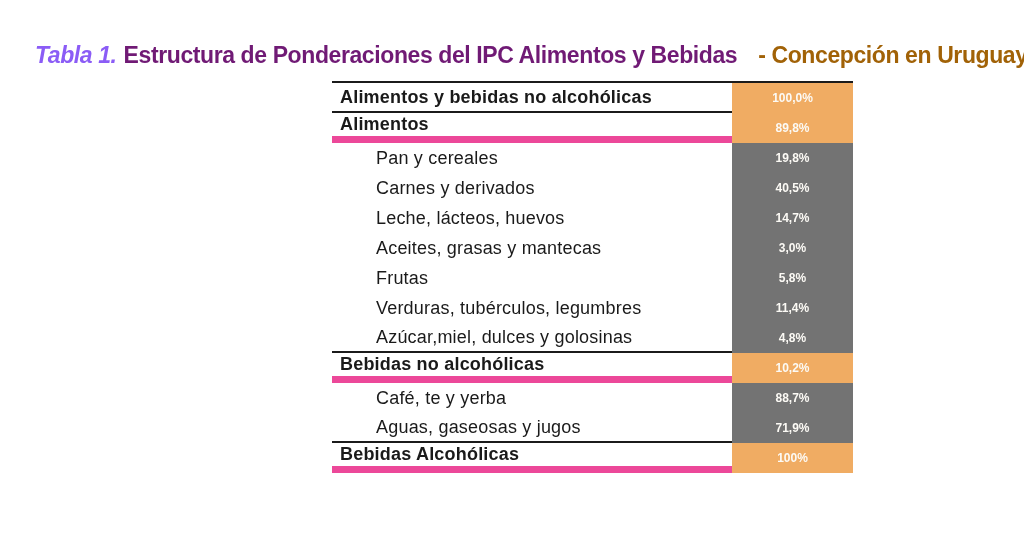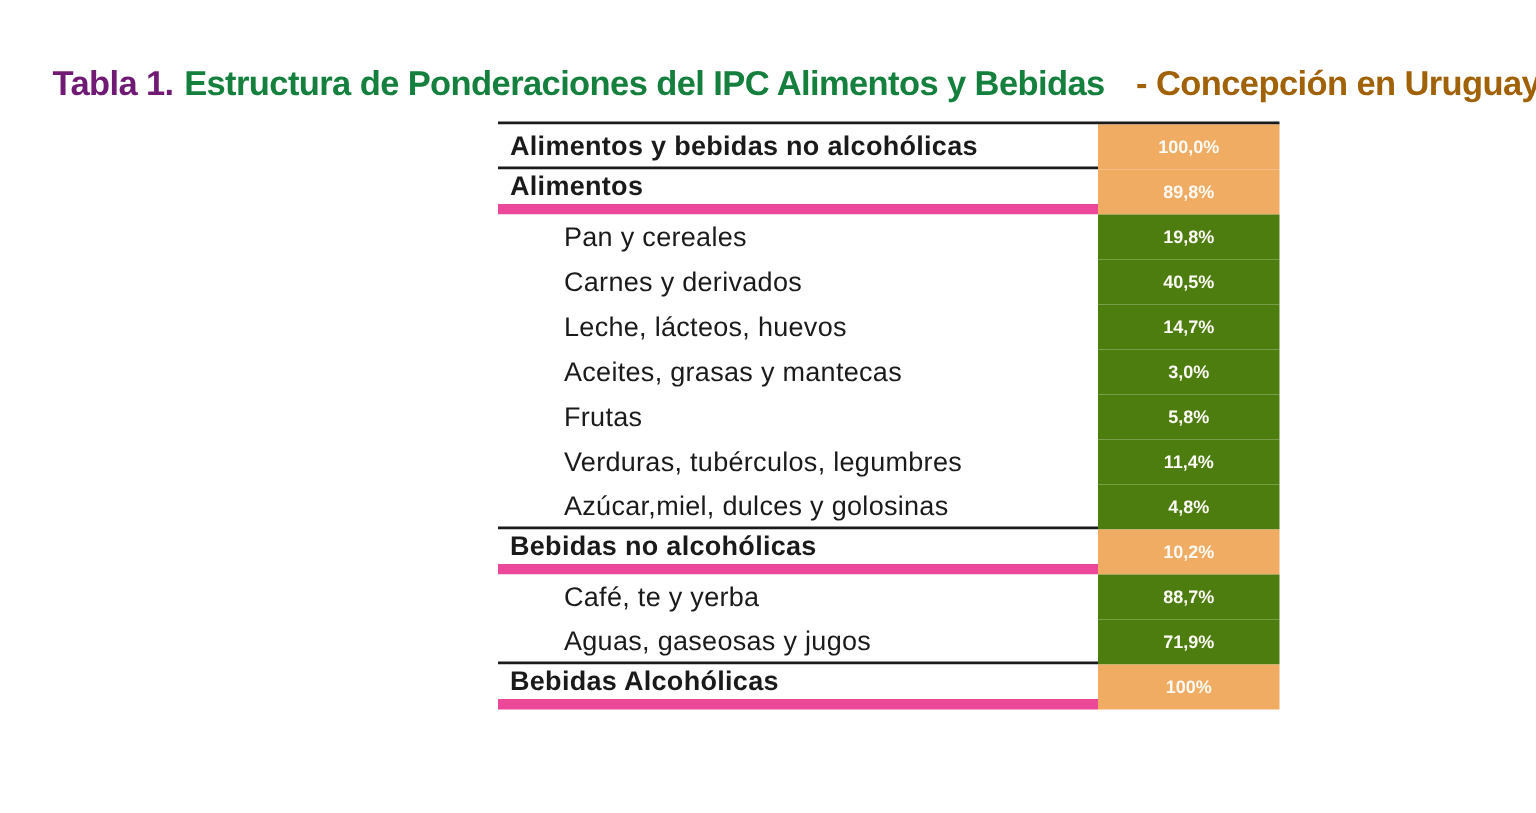--- a/index.html
+++ b/index.html
@@ -15,22 +15,22 @@
   
   .title {
     position: absolute;
     left: 35px;
     top: 42px;
     font-size: 23px;
     font-weight: 700;
     letter-spacing: -0.4px;
     white-space: nowrap;
   }
-  .title .tag  { color: #701a75; }
-  .title .main { color: #15803d; margin-left: 7px; margin-top: 48px; }
+  .title .tag  { color: #8b5cf6; font-style: italic; }
+  .title .main { color: #701a75; margin-left: 7px; margin-top: 48px; }
   .title .sub  { color: #a16207; font-weight: 700; margin-left: 21px; }
 
   
   .table {
     position: absolute;
     left: 332px;
     top: 81px;
     width: 521px;
     border-top: 2px solid #1b1b1b;
   }
@@ -56,21 +56,21 @@
     width: 121px;
     height: 30px;
     display: flex;
     align-items: center;
     justify-content: center;
     font-size: 12px;
     font-weight: 700;
     color: #FCFAF5;
   }
   .val--orange { background: #F0AC63; }
-  .val--gray   { background: #4d7c0f; }
+  .val--gray   { background: #737373; }
 </style>
 </head>
 <body>
 
 <div class="screen">
 
   <div class="title">
     <span class="tag">Tabla 1.</span><span class="main">Estructura de Ponderaciones del IPC Alimentos y Bebidas</span><span class="sub">- Concepción en Uruguay</span>
   </div>
 

